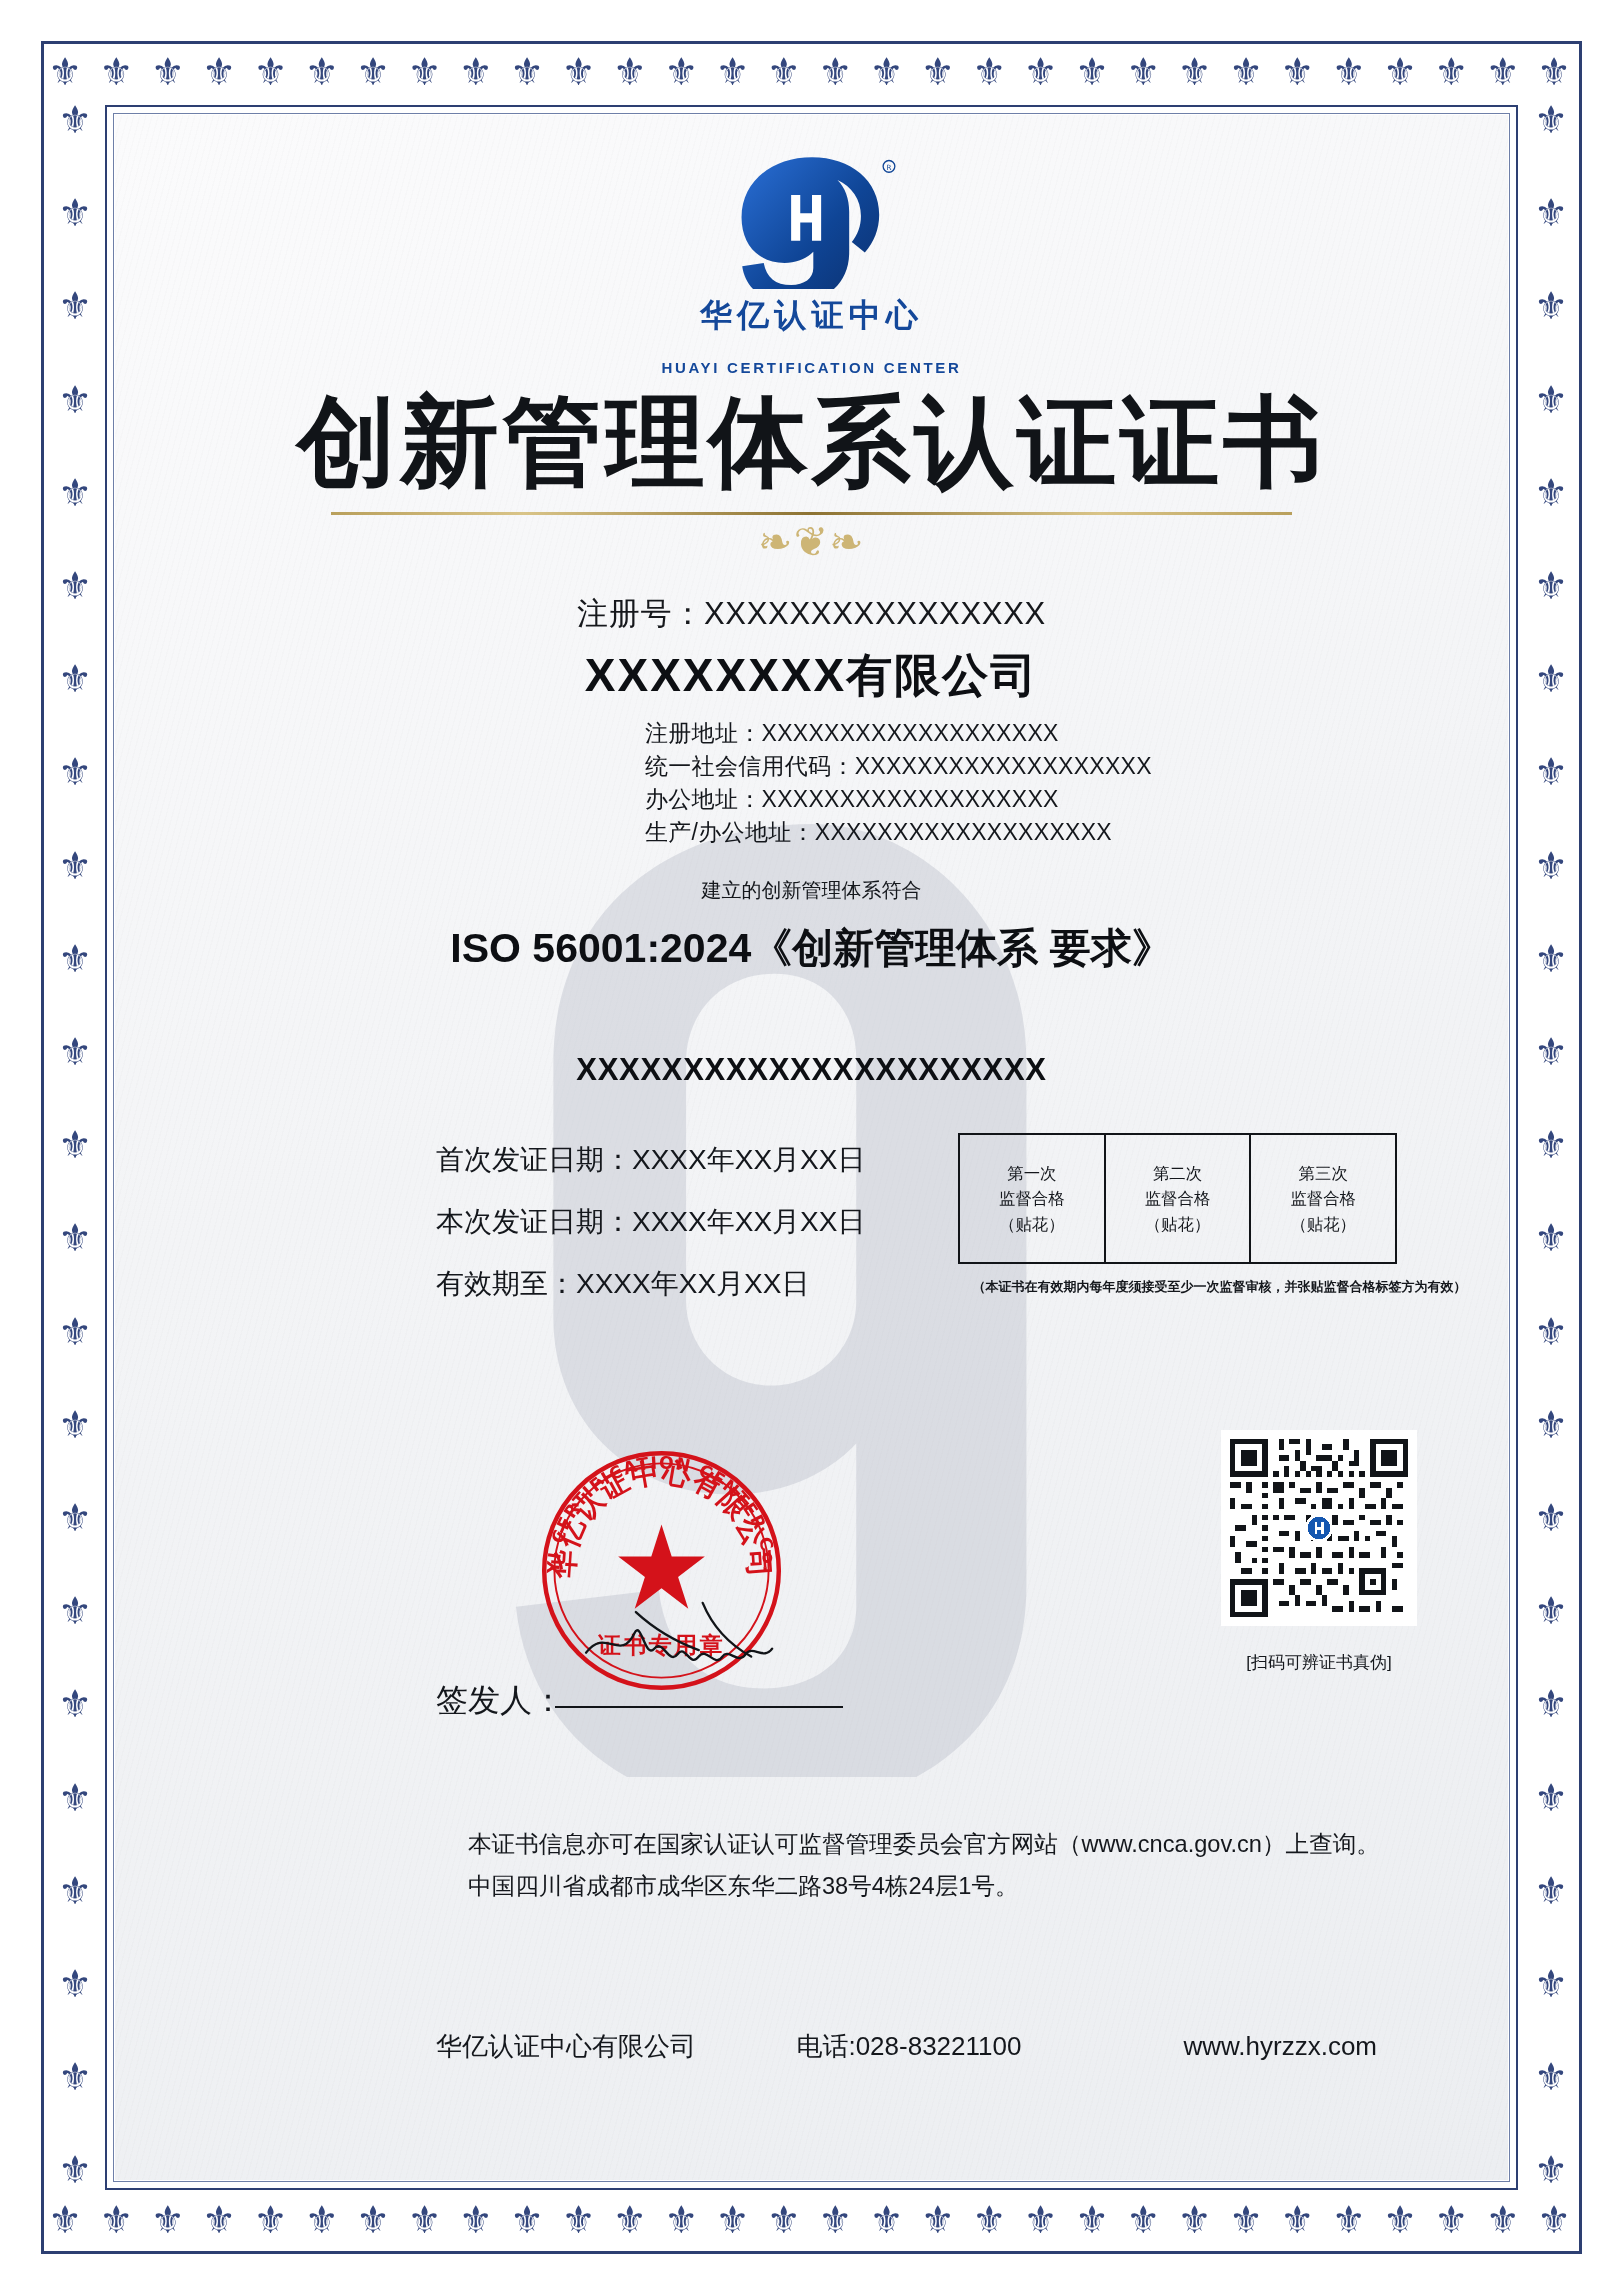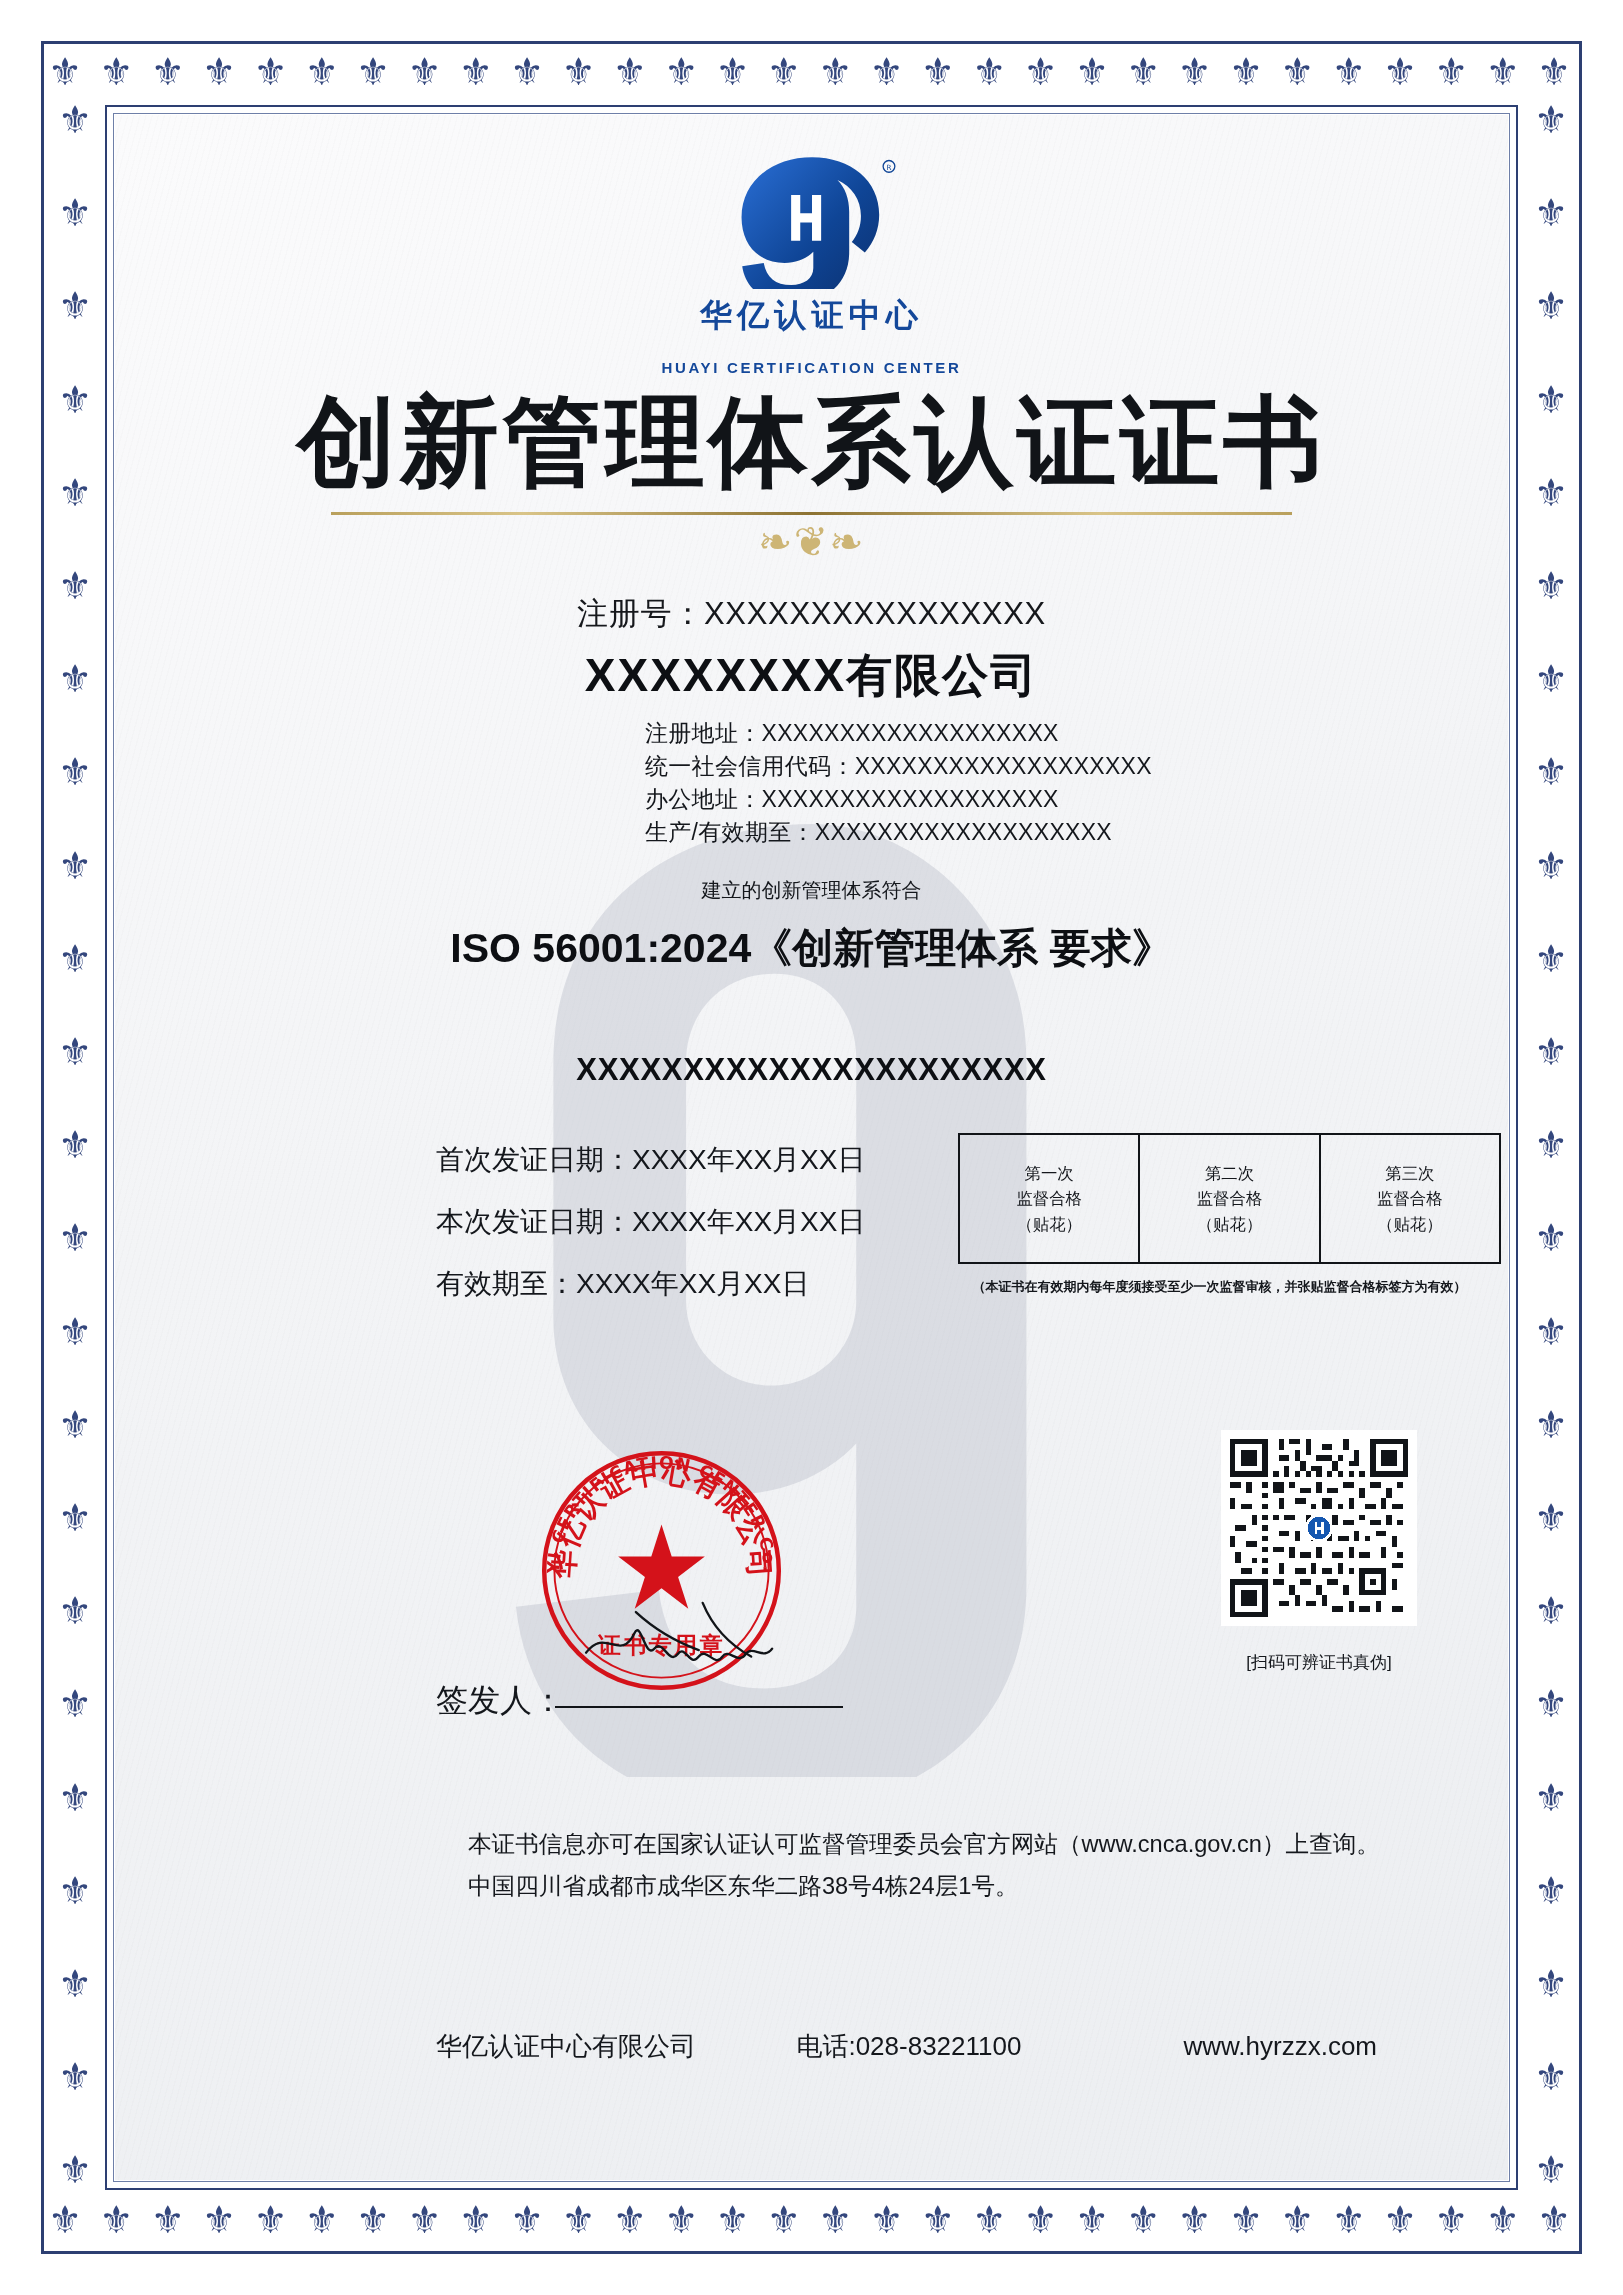--- a/index.html
+++ b/index.html
@@ -211,21 +211,21 @@
     line-height: 62px;
     color: #14171c;
     white-space: nowrap;
   }
 
   
   .surv-table {
     position: absolute;
     left: 843px;
     top: 1018px;
-    width: 543px;
+    width: 439px;
     height: 131px;
     border: 2px solid #111418;
     box-sizing: border-box;
     display: flex;
   }
   .surv-cell {
     flex: 1 1 0;
     border-right: 2px solid #111418;
     box-sizing: border-box;
     display: flex;
@@ -376,21 +376,21 @@
     <div class="main-title">创新管理体系认证证书</div>
     <div class="title-rule"></div>
     <div class="title-flourish">❧❦❧</div>
 
     <div class="reg-no">注册号：XXXXXXXXXXXXXXXX</div>
     <div class="company-name">XXXXXXXX有限公司</div>
     <div class="company-details">
       <div>注册地址：XXXXXXXXXXXXXXXXXXX</div>
       <div>统一社会信用代码：XXXXXXXXXXXXXXXXXXX</div>
       <div>办公地址：XXXXXXXXXXXXXXXXXXX</div>
-      <div>生产/有效期至：XXXXXXXXXXXXXXXXXXX</div>
+      <div>生产/办公地址：XXXXXXXXXXXXXXXXXXX</div>
     </div>
 
     <div class="conform-lead">建立的创新管理体系符合</div>
     <div class="standard">ISO 56001:2024《创新管理体系 要求》</div>
     <div class="scope-value">XXXXXXXXXXXXXXXXXXXXXX</div>
 
     <div class="dates">
       <div>首次发证日期：XXXX年XX月XX日</div>
       <div>本次发证日期：XXXX年XX月XX日</div>
       <div>有效期至：XXXX年XX月XX日</div>

